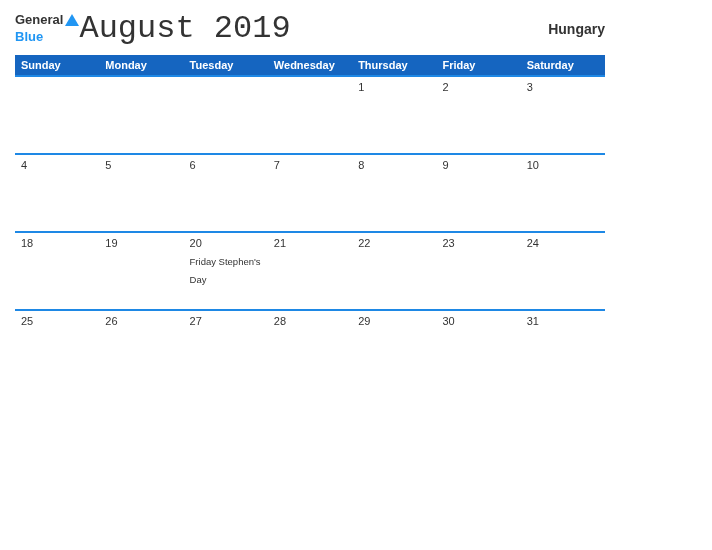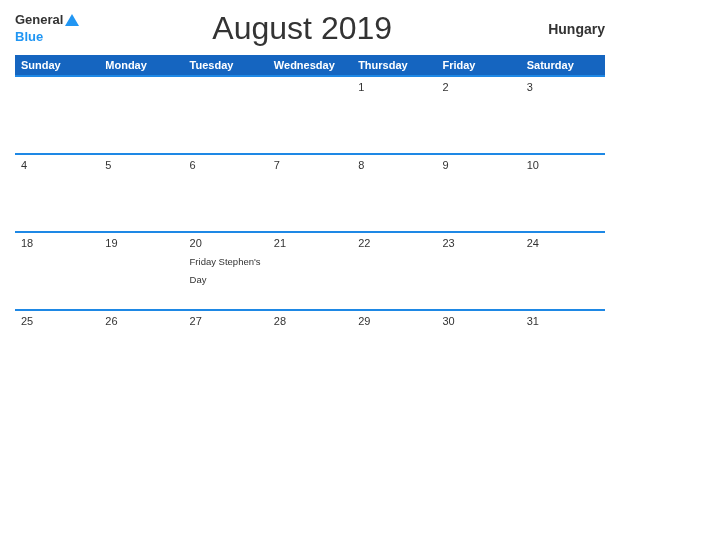--- a/index.html
+++ b/index.html
@@ -44,21 +44,21 @@
       border-left: 7px solid transparent;
       border-right: 7px solid transparent;
       border-bottom: 12px solid #2196F3;
       margin-left: 2px;
     }
     .month-title {
       font-size: 32px;
       color: #333;
       font-weight: normal;
       flex: 1;
-      text-align: center;
+      font-family: Liberation Mono, monospace;
     }
     .country {
       font-size: 14px;
       color: #333;
       min-width: 80px;
       text-align: right;
       font-weight: bold;
     }
     
     .calendar {

